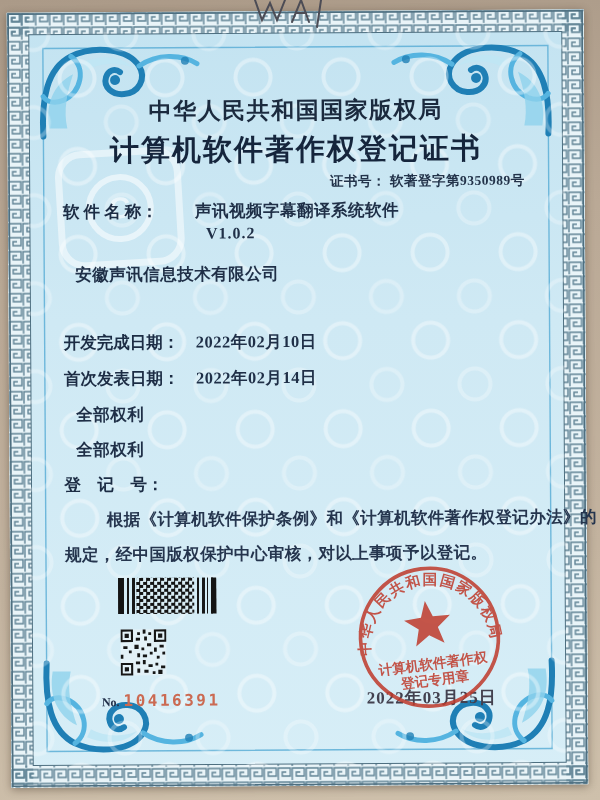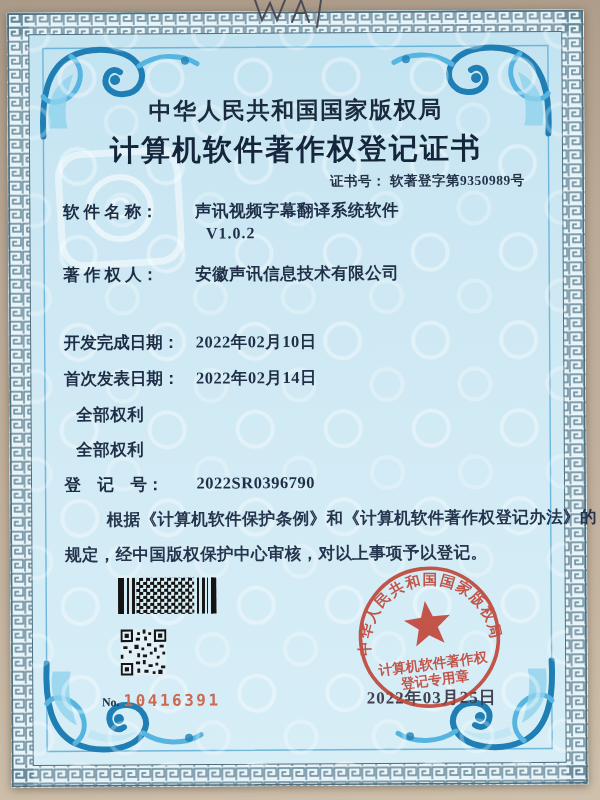--- a/index.html
+++ b/index.html
@@ -142,21 +142,20 @@
     <span>软著登字第9350989号</span>
   </div>
 
   <div class="row" style="top:189px">
     <span class="lbl">软 件 名 称：</span>
     <span class="val">声讯视频字幕翻译系统软件</span>
   </div>
   <div class="val2" style="top:213px">V1.0.2</div>
 
   <div class="row" style="top:252px">
-    <span class="lbl">著 作 权 人：</span>
     <span class="val">安徽声讯信息技术有限公司</span>
   </div>
 
   <div class="row" style="top:320px">
     <span class="lbl">开发完成日期：</span>
     <span class="val">2022年02月10日</span>
   </div>
 
   <div class="row" style="top:356px">
     <span class="lbl">首次发表日期：</span>
@@ -166,21 +165,20 @@
   <div class="row" style="top:392px">
     <span class="val">全部权利</span>
   </div>
 
   <div class="row" style="top:427px">
     <span class="val">全部权利</span>
   </div>
 
   <div class="row" style="top:462px">
     <span class="lbl">登　记　号：</span>
-    <span class="val">2022SR0396790</span>
   </div>
 
   <div class="stmt" style="left:97px;top:497px">根据《计算机软件保护条例》和《计算机软件著作权登记办法》的</div>
   <div class="stmt" style="left:55px;top:532px">规定，经中国版权保护中心审核，对以上事项予以登记。</div>
 
   <div class="barcode">
     <div class="endbar" style="left:0"></div>
     <div class="matrix"></div>
     <div class="endbar" style="right:0"></div>
   </div>

